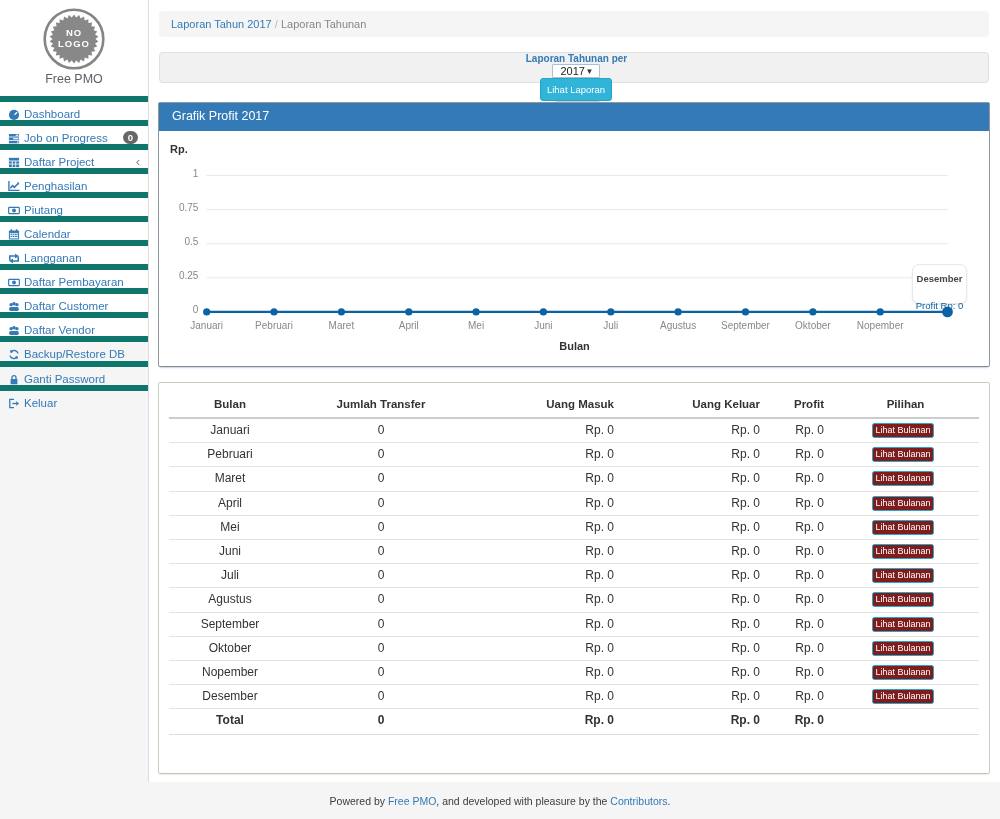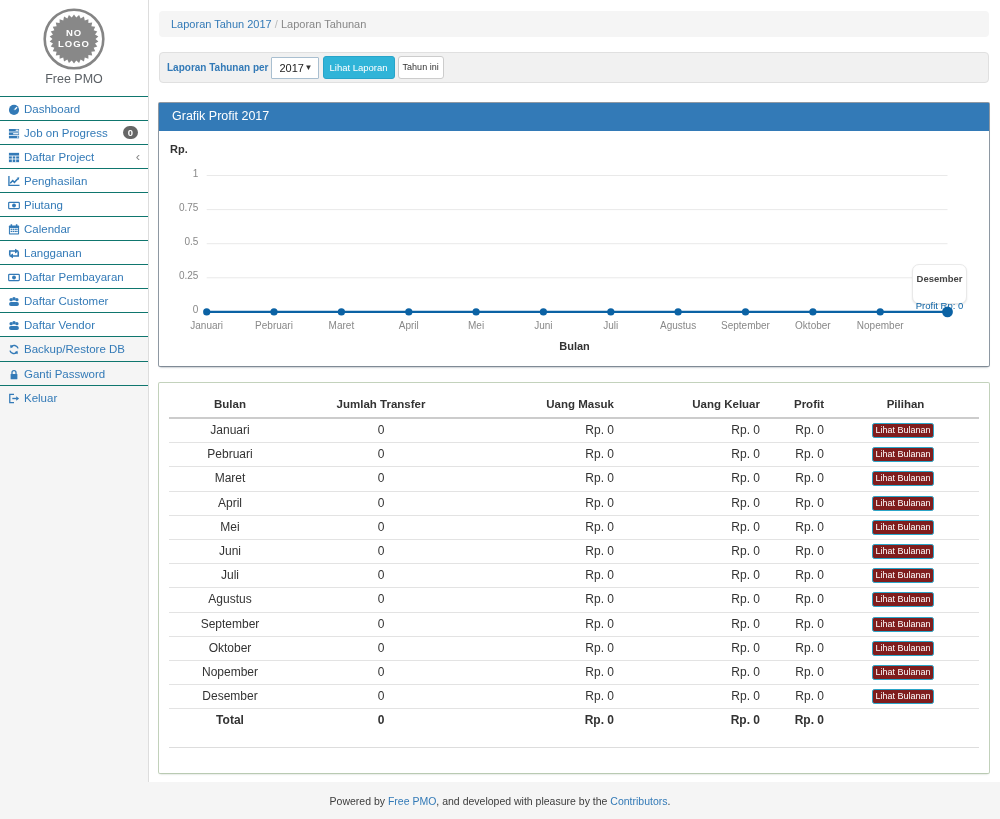--- a/index.html
+++ b/index.html
@@ -4,33 +4,33 @@
 * { margin:0; padding:0; box-sizing:border-box; }
 html,body { width:1000px; height:819px; background:#f5f5f5;
   font-family:"Liberation Sans", sans-serif; font-size:13px; color:#333; position:relative; }
 #content { position:absolute; left:148px; top:0; width:852px; height:782px;
   background:#fff; border-left:1px solid #ddd; }
 #sidebar { position:absolute; left:0; top:0; width:148px; height:337px; background:#fff;
   border-bottom:1px solid #e0e4e8; }
 #logo { text-align:center; padding-top:7px; height:71px; }
 #brand { text-align:center; color:#5a5f64; font-size:12.5px; margin-top:2px; line-height:13px; }
 #menu { margin-top:9px; position:absolute; top:86.5px; left:0; right:0; }
-.mitem { border-top:1px solid #0f766e; height:24.1px; line-height:23px;
+.mitem { border-top:6px solid #0f766e; height:24.1px; line-height:23px;
   padding-left:8px; color:#337ab7; white-space:nowrap; position:relative; }
 .mi { vertical-align:-2px; margin-right:4px; width:12px; height:11px; }
 .mtext { font-size:11.5px; }
 .badge { position:absolute; right:10px; top:5px; background:#666; color:#fff;
   font-size:9.5px; font-weight:bold; border-radius:8px; padding:1px 5px; line-height:11px; }
 .chev { position:absolute; right:8px; top:0; color:#888; font-size:13px; }
 #crumb { position:absolute; left:10px; top:11px; width:830px; height:26px;
   background:#f5f5f5; border-radius:4px; line-height:26px; padding-left:12px; font-size:11px; color:#878787; }
 #crumb a { color:#337ab7; text-decoration:none; }
 #wellbar { position:absolute; left:10px; top:52px; width:830px; height:31px;
   background:#f1f1f1; border:1px solid #e0e0e0; border-radius:4px; padding-left:7px;
-  display:flex; align-items:center; }
+  display:flex; align-items:center;flex-direction:column; }
 #wellbar .lbl { color:#337ab7; font-weight:bold; font-size:10px; margin-right:2px; }
 .sel { width:48px; height:22px; border:1px solid #a9bfd0; background:#fff; border-radius:1px;
   font-size:11px; color:#222; display:inline-flex; align-items:center; justify-content:space-between;
   padding:0 5px 0 8px; margin-right:4px; }
 .sel .arr { font-size:8px; color:#333; }
 .btn-info { height:23px; background:#30b4d8; border:1px solid #28a4c9; border-radius:3px;
   color:#fff; font-size:9.5px; line-height:21px; padding:0 6px; margin-right:3px; }
 .btn-def { height:23px; background:#fff; border:1px solid #ccc; border-radius:3px;
   color:#333; font-size:9px; line-height:21px; padding:0 4px; }
 .panel { position:absolute; left:10px; width:830px; background:#fff; border-radius:1px; }
@@ -53,21 +53,21 @@
 #tablepanel { top:383px; height:390px; }
 #tablepanel .phead { height:25.5px; background:#dcf0d8; color:#3e8e42; font-size:12px;
   line-height:25.5px; padding-left:12px; border-bottom:1px solid #d6e9c6; }
 #tablepanel .pbody { padding:9px 10px; }
 table { border-collapse:collapse; table-layout:fixed; width:810px; font-size:12px; color:#333; }
 col.c1{width:122px} col.c2{width:180px} col.c3{width:151px} col.c4{width:146px}
 col.c5{width:64px} col.c6{width:147px}
 th { font-weight:bold; padding:5px 8px; border-bottom:2px solid #ccc; line-height:15px; font-size:11.5px; }
 td { padding:4.1px 8px; border-bottom:1px solid #e3e3e3; line-height:15px; }
 th.tc,td.tc { text-align:center; } th.tr,td.tr { text-align:right; }
-tr.total td { font-weight:bold; border-bottom:0; padding-top:4.1px; padding-bottom:19px; }
+tr.total td { font-weight:bold; border-bottom:0; padding-top:4.1px; padding-bottom:6px; }
 table { border-bottom:1px solid #ddd; }
 .btn-cell { display:block; width:62px; margin:0 auto; position:relative; left:-2.5px; background:#7f1d1d; border:1px solid #2aa6c9; color:#fff;
   font-size:9px; line-height:11px; padding:1px 0; border-radius:2.5px; white-space:nowrap; text-align:center; }
 #footer { position:absolute; left:0; top:794.5px; width:1000px; text-align:center;
   font-size:10.5px; color:#3c3c3c; line-height:12px; }
 #footer a { color:#337ab7; text-decoration:none; }
 </style></head>
 <body>
 <div id="content">
   <div id="crumb"><a>Laporan Tahun 2017</a> <span style="color:#bbb">/</span> Laporan Tahunan</div>

